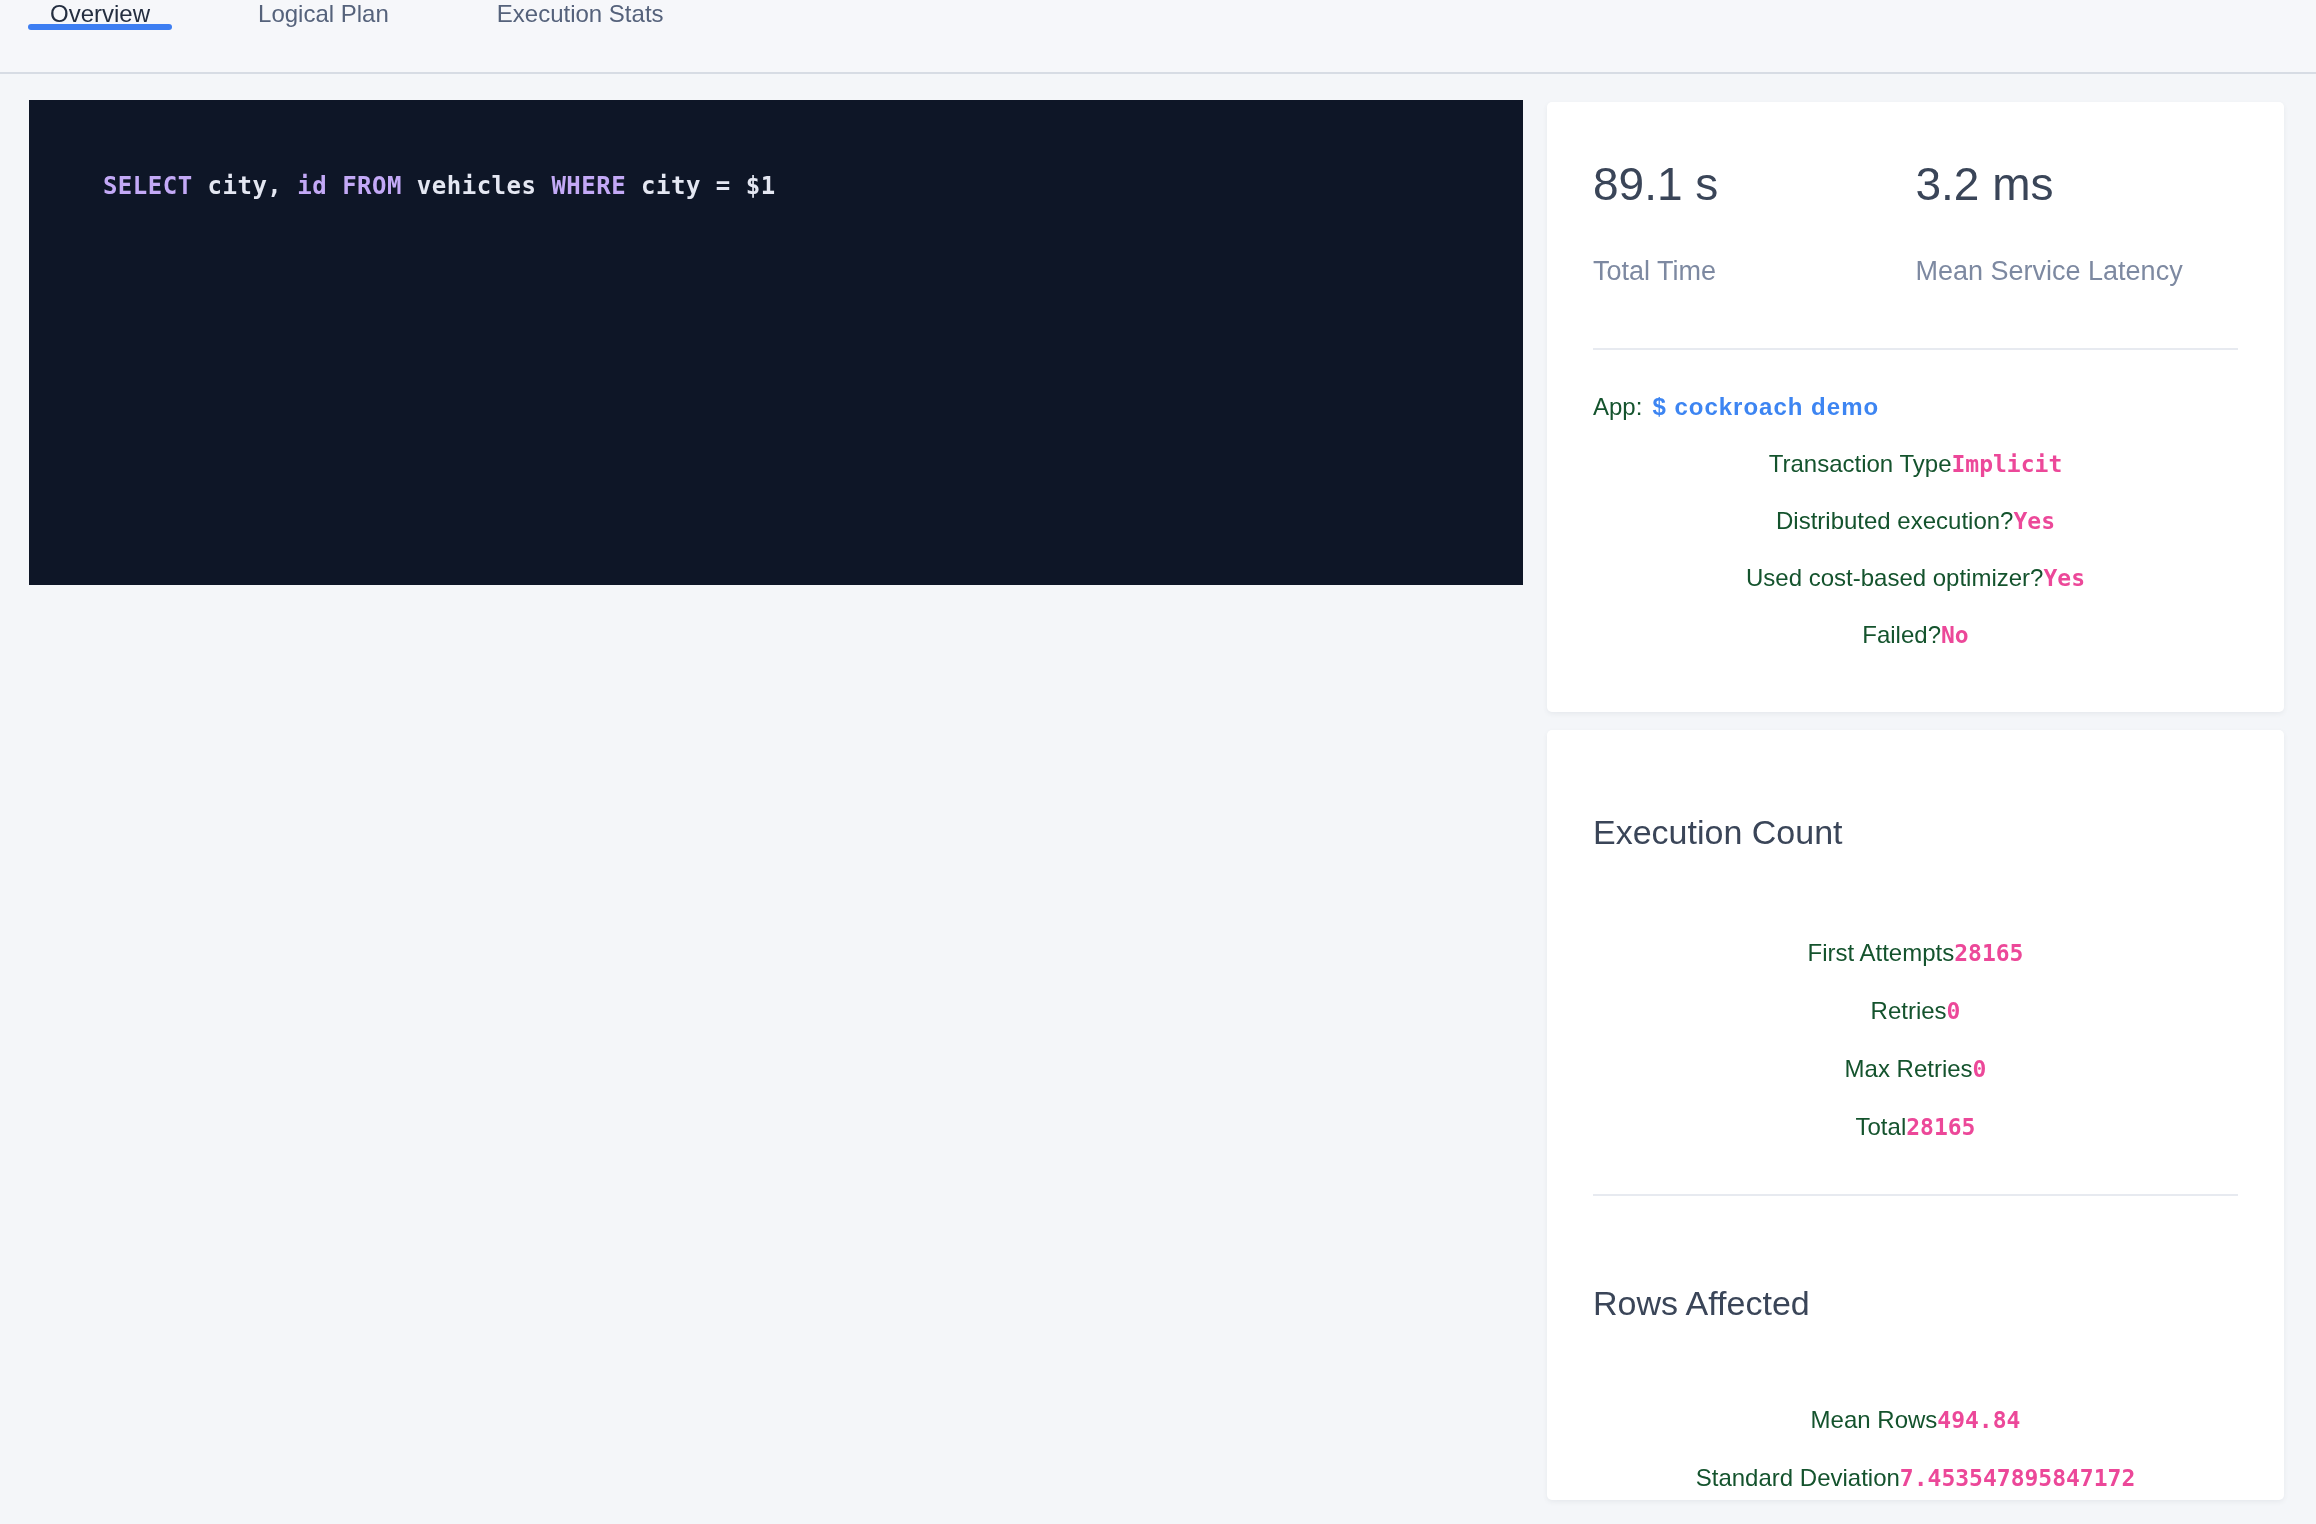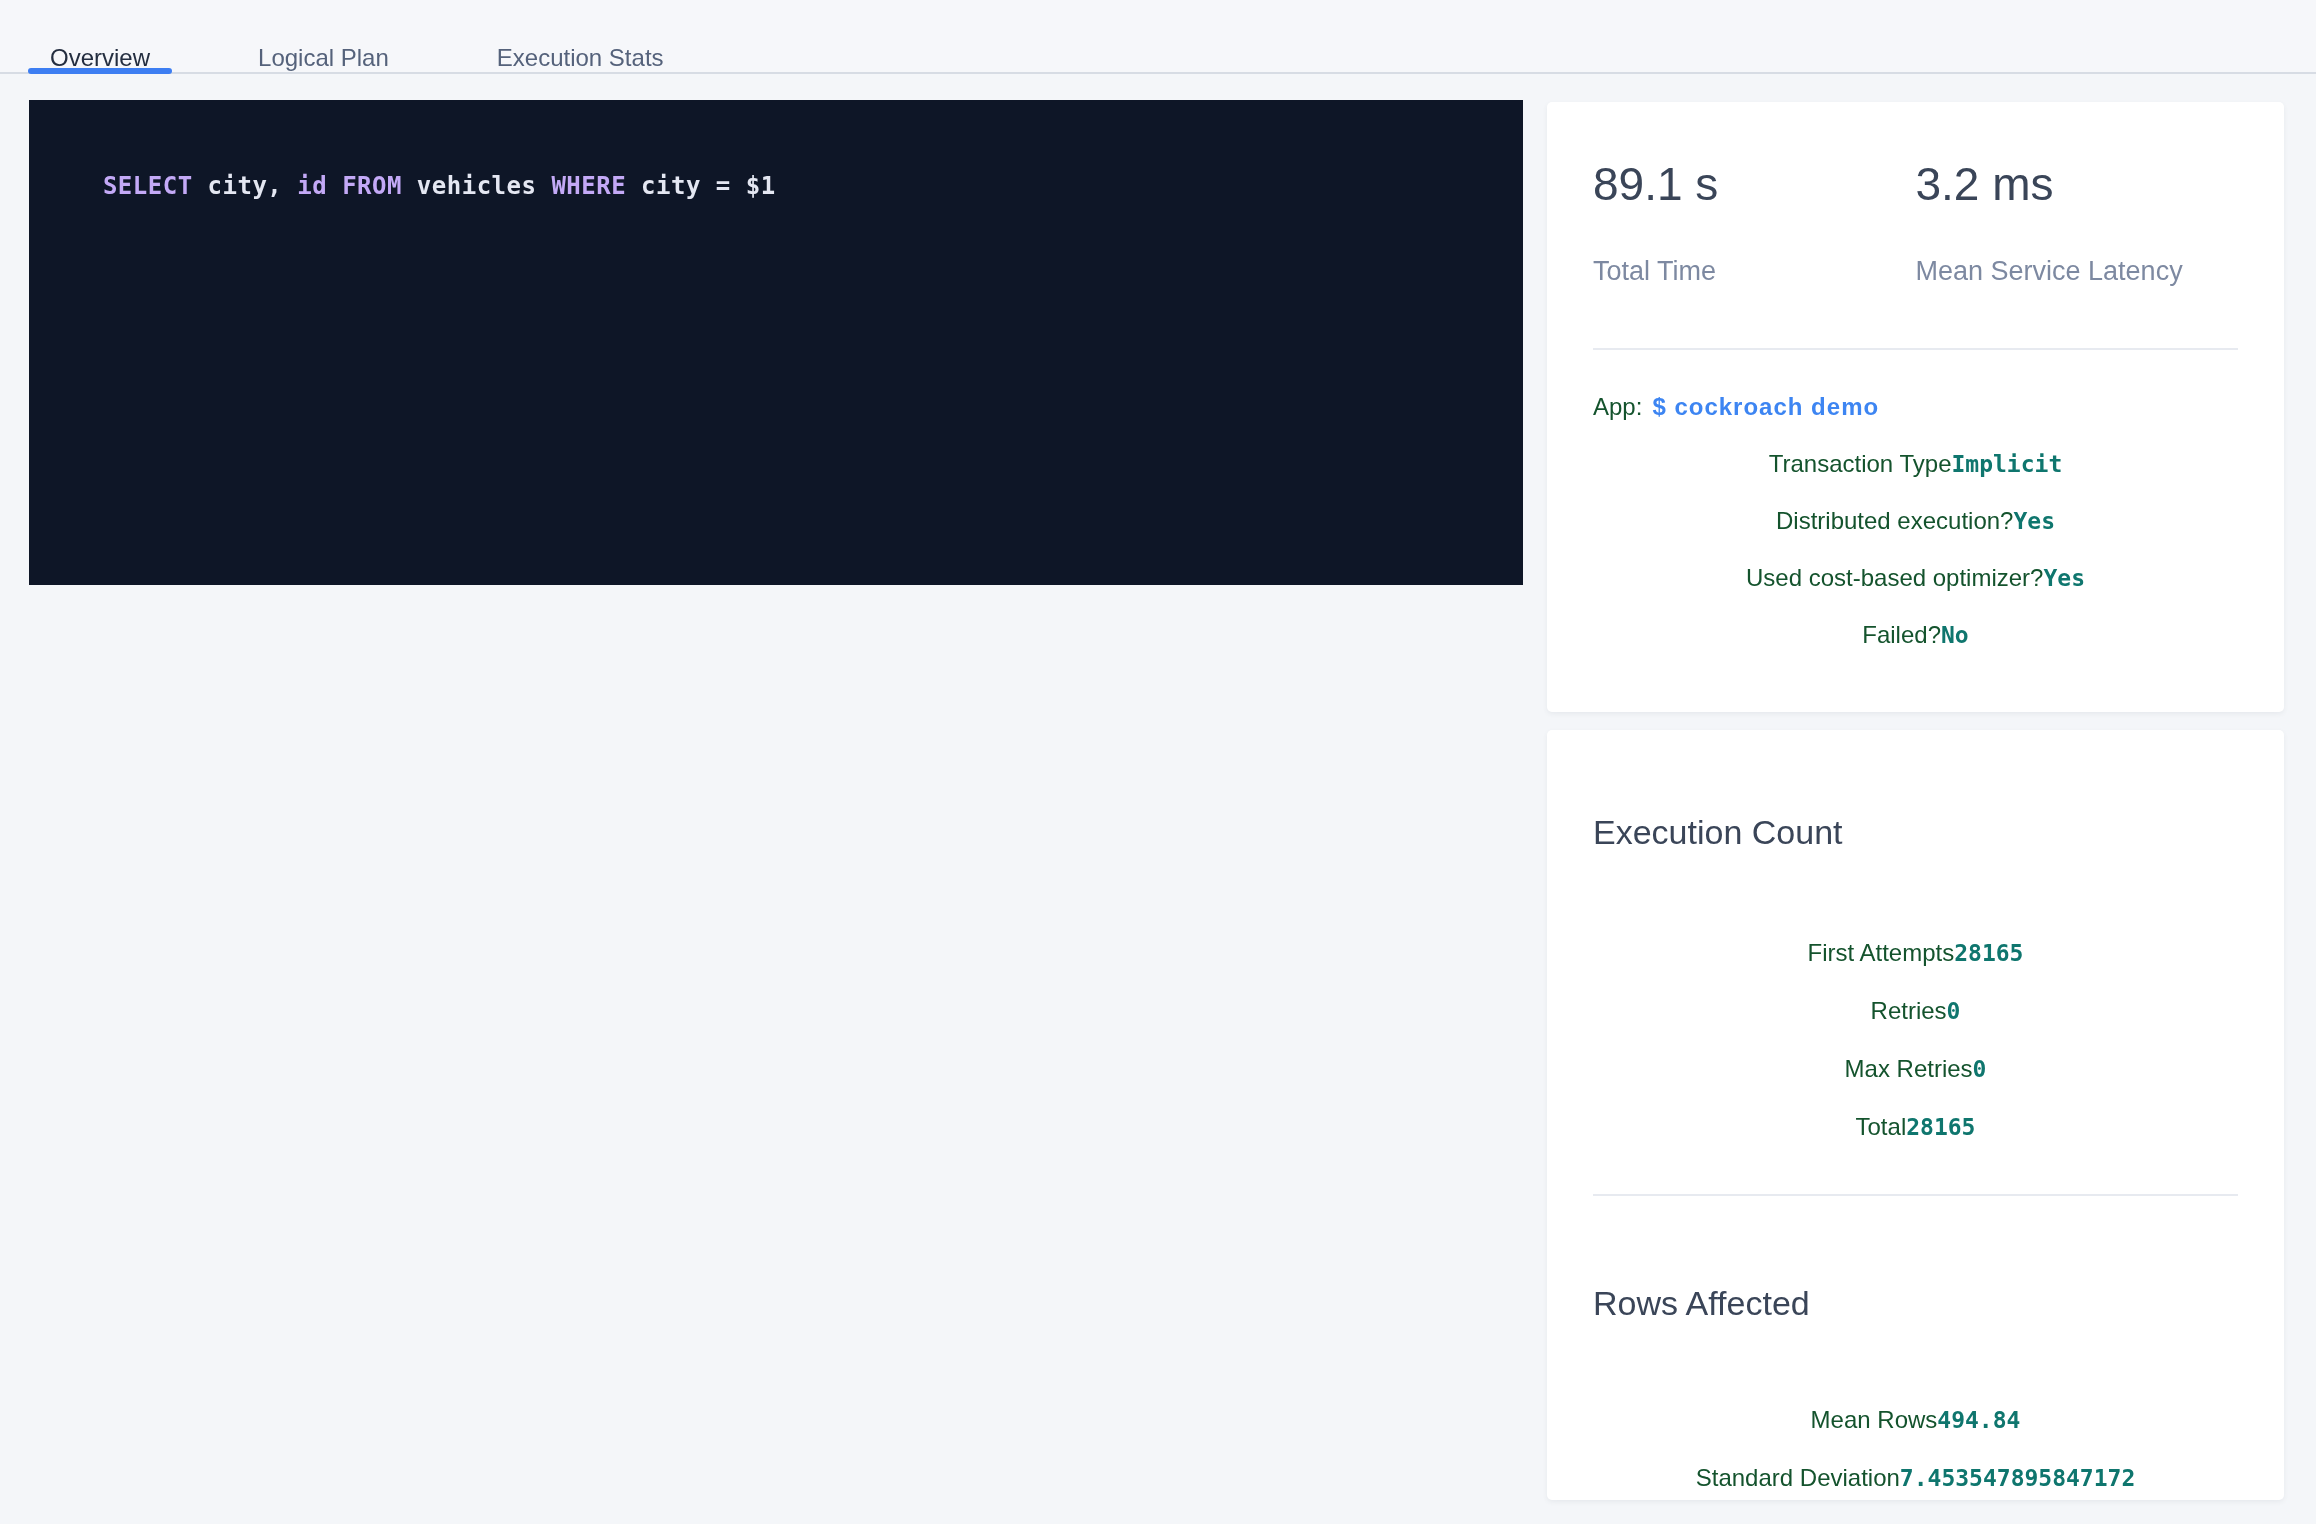--- a/index.html
+++ b/index.html
@@ -9,21 +9,21 @@
     font-family: "Liberation Sans", sans-serif;
     overflow: hidden;
     position: relative;
   }
 
   
   .tabbar {
     position: absolute; top: 0; left: 0; right: 0;
     height: 74px;
     display: flex;
-    align-items: flex-end;
+    align-items: flex-start;
     padding-left: 28px;
     border-bottom: 2px solid #d7dce4;
     background: #f6f7fa;
   }
   .tab {
     display: flex; align-items: center;
     padding: 0 22px;
     margin-right: 64px;
     font-size: 24px;
     color: #55627b;
@@ -87,21 +87,21 @@
 
   .rows { margin-top: 28px; }
   .row {
     height: 57px;
     display: flex; align-items: center; justify-content: center;
   }
   .row-label { font-size: 24px; color: #14532d; }
   .row-value {
     font-family: "DejaVu Sans Mono", monospace;
     font-size: 23px; font-weight: bold;
-    color: #0f766e;
+    color: #ec4899;
   }
   .app-row { justify-content: flex-start; }
   .app-link {
     margin-left: 10px;
     font-size: 24px; font-weight: bold;
     letter-spacing: 1px;
     color: #3d85f2;
     text-decoration: none;
     cursor: pointer;
   }

